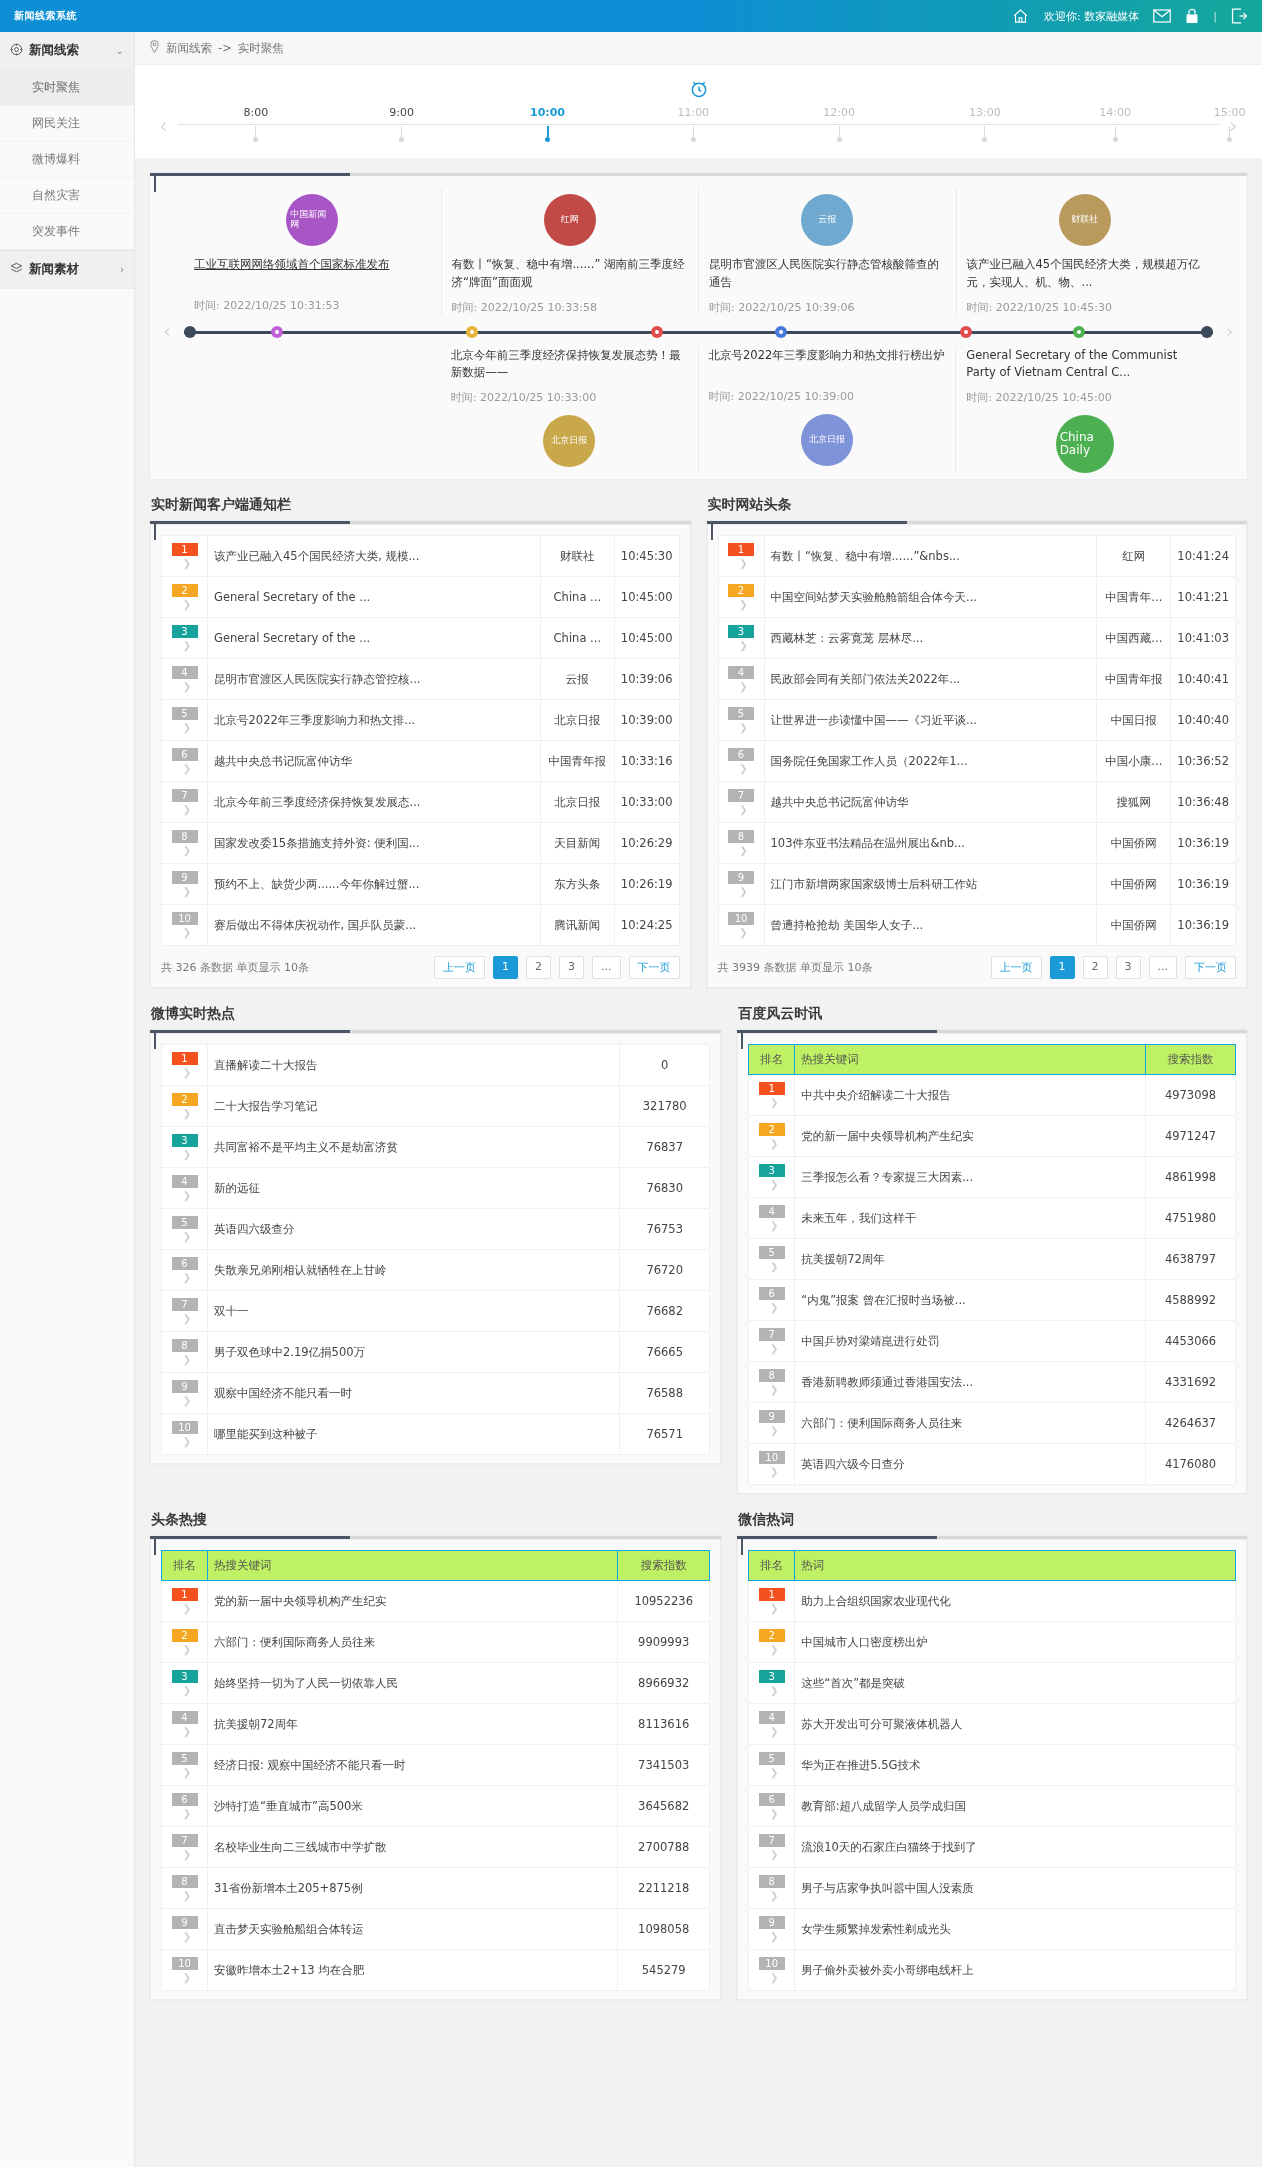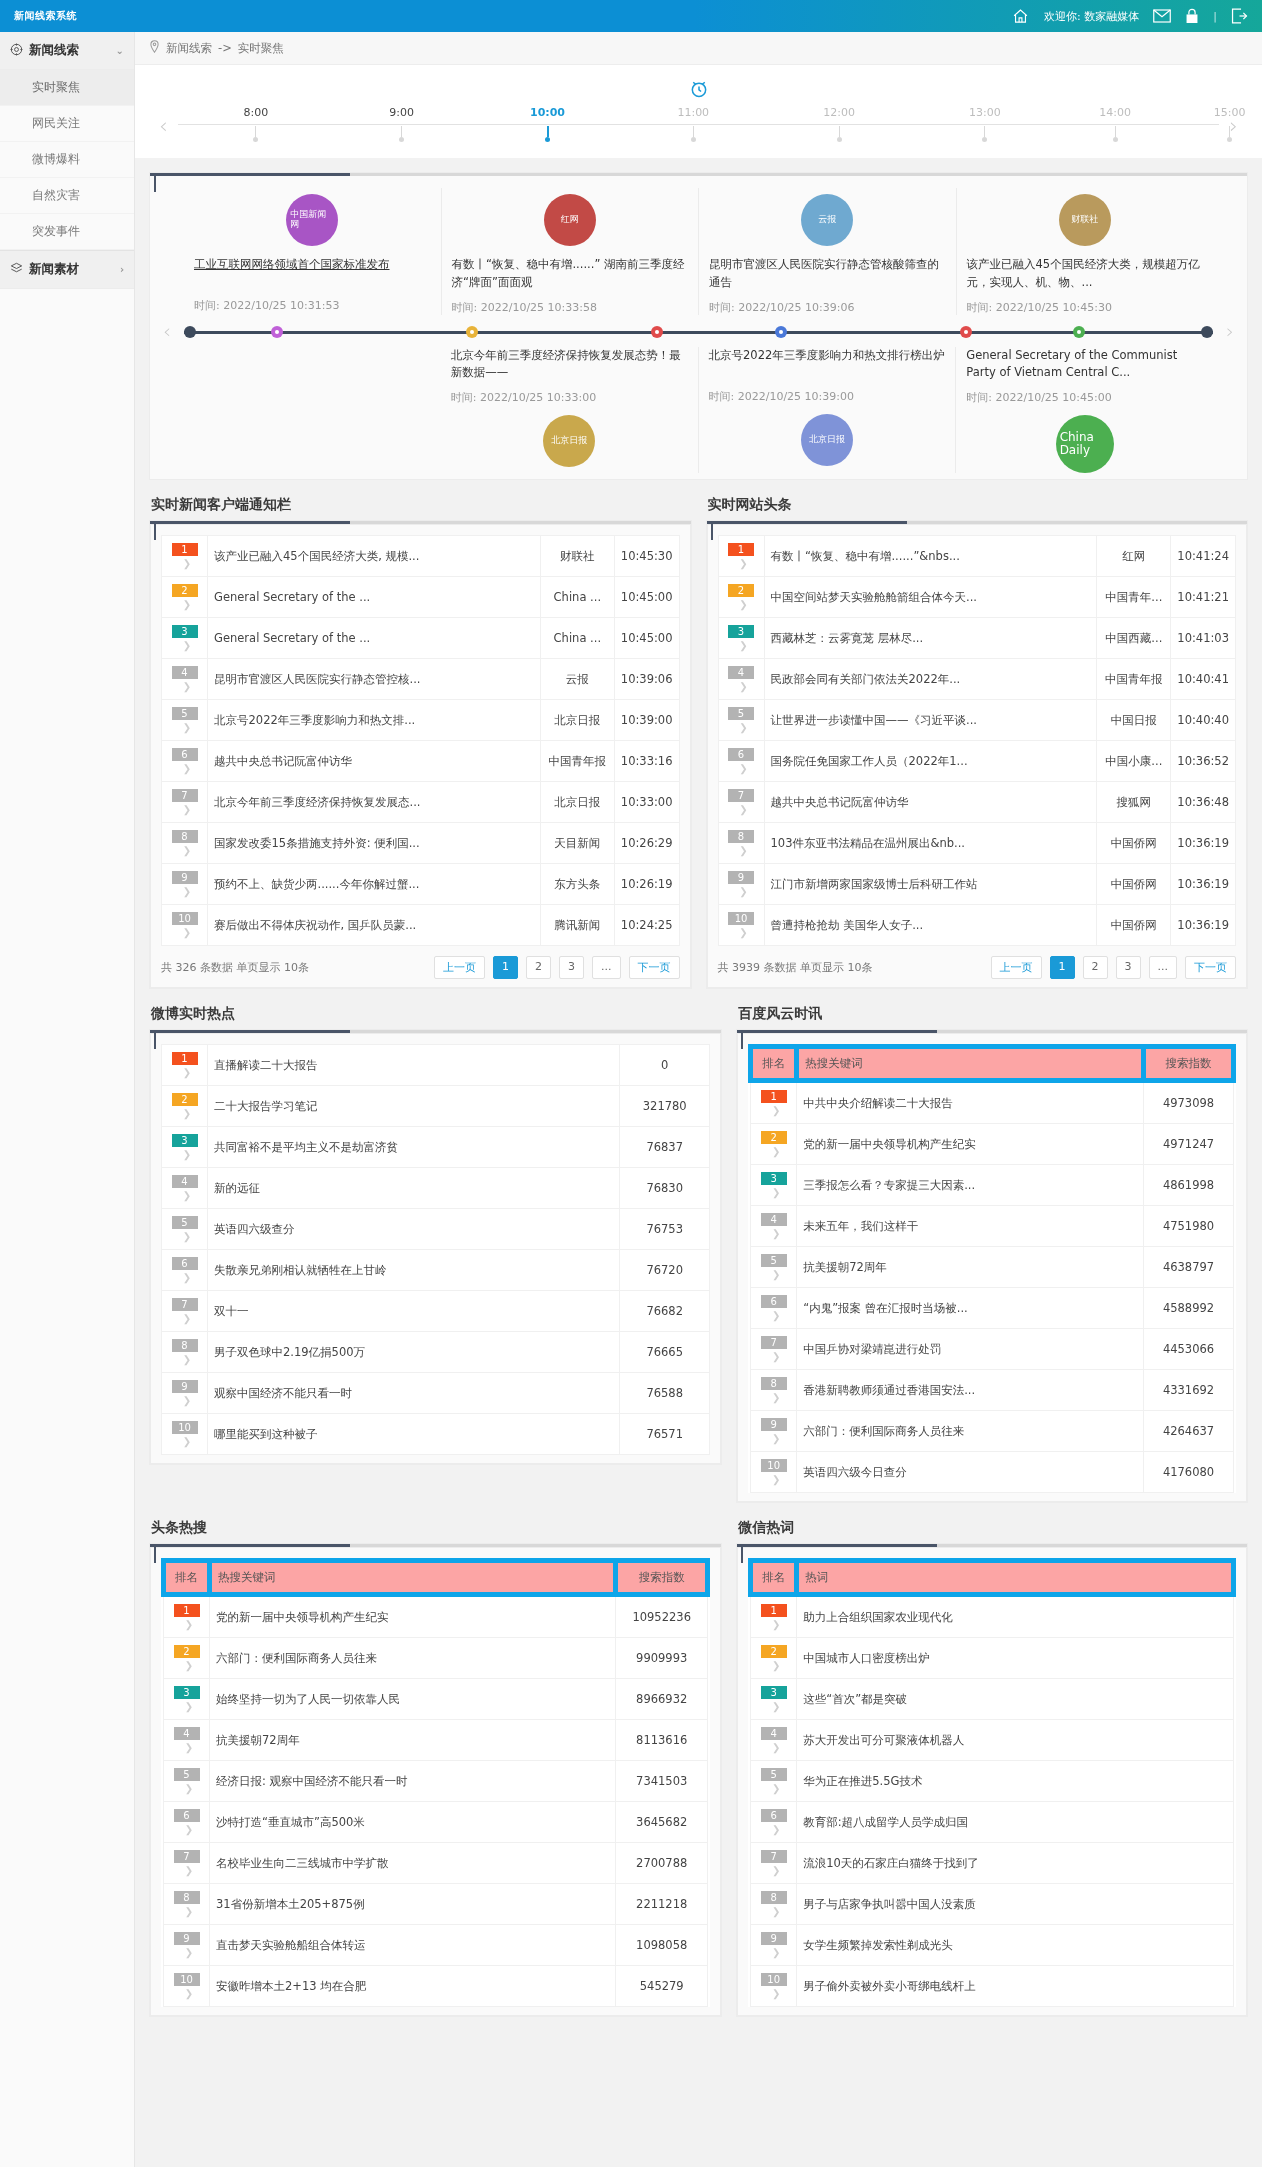--- a/index.html
+++ b/index.html
@@ -118,21 +118,21 @@
   .rank.r3 { background:#16a39b; }
   .rank::after {
     content:""; position:absolute; right:-8px; top:0; border-left:8px solid currentColor;
     border-top:8px solid transparent; border-bottom:8px solid transparent; opacity:0;
   }
   .chev-r { color:#cfcfcf; margin-left:5px; font-size:10px;}
   td.ttl { color:#3a3a3a; white-space:nowrap; overflow:hidden; text-overflow:ellipsis; max-width:0; }
   td.src { width:74px; text-align:center; color:#555; white-space:nowrap; overflow:hidden; text-overflow:ellipsis;}
   td.tm  { width:64px; text-align:center; color:#666; }
   td.num { width:90px; text-align:center; color:#555; }
-  th.hd { background:#fca5a5; border:5px solid #0ea5e9; padding:7px 6px; font-size:11.5px; color:#555; font-weight:400;font-family:Liberation Serif, serif; }
+  th.hd { background:#bef264; border:1px solid #0ea5e9; padding:7px 6px; font-size:11.5px; color:#555; font-weight:400;font-family:Liberation Serif, serif; }
 
   .pager { display:flex; align-items:center; margin-top:10px; font-size:11px; color:#777; }
   .pager .total { flex:1; }
   .pg { display:flex; gap:8px; }
   .pg span {
     border:1px solid #e0e0e0; background:#fff; padding:3px 8px; color:#666; font-size:11px; border-radius:2px;
   }
   .pg span.on { background:#1a9ad7; border-color:#1a9ad7; color:#fff; }
   .pg span.txt { color:#1a9ad7; }
 

